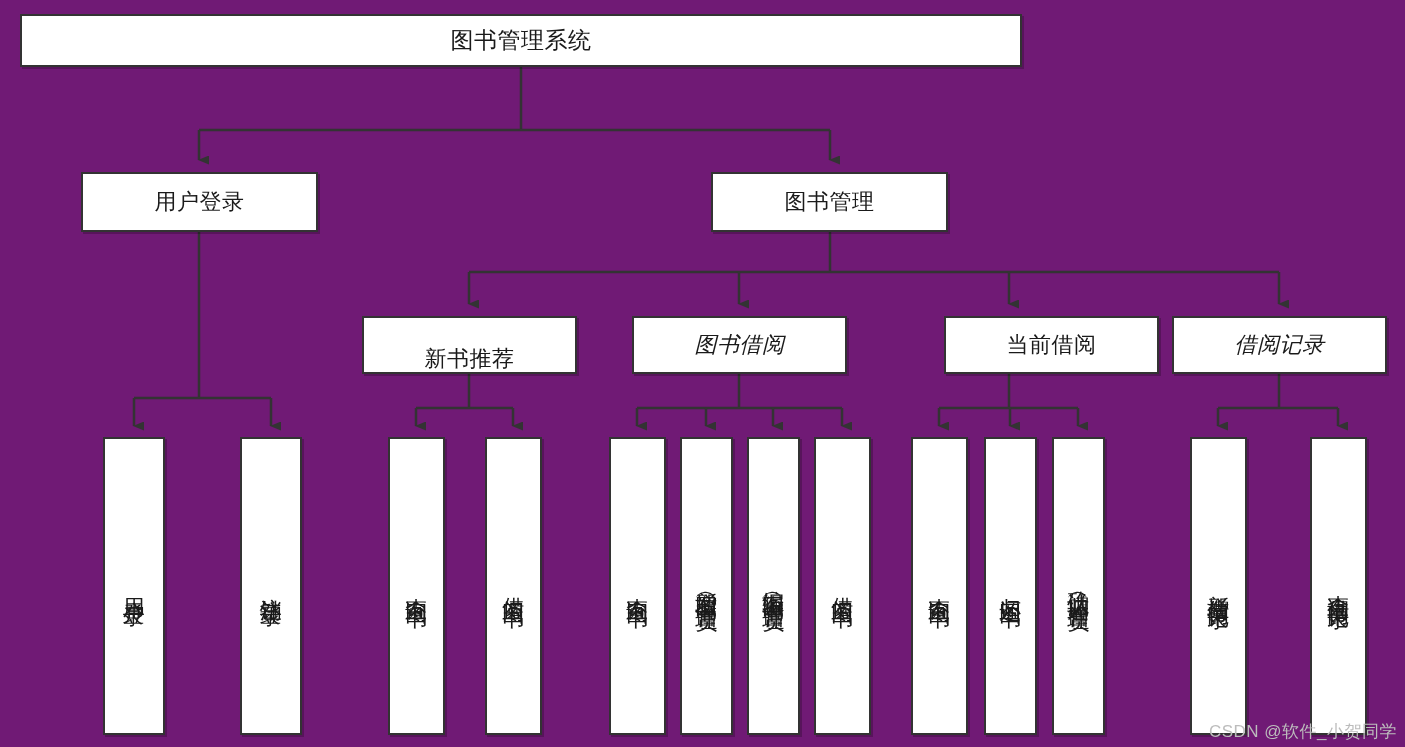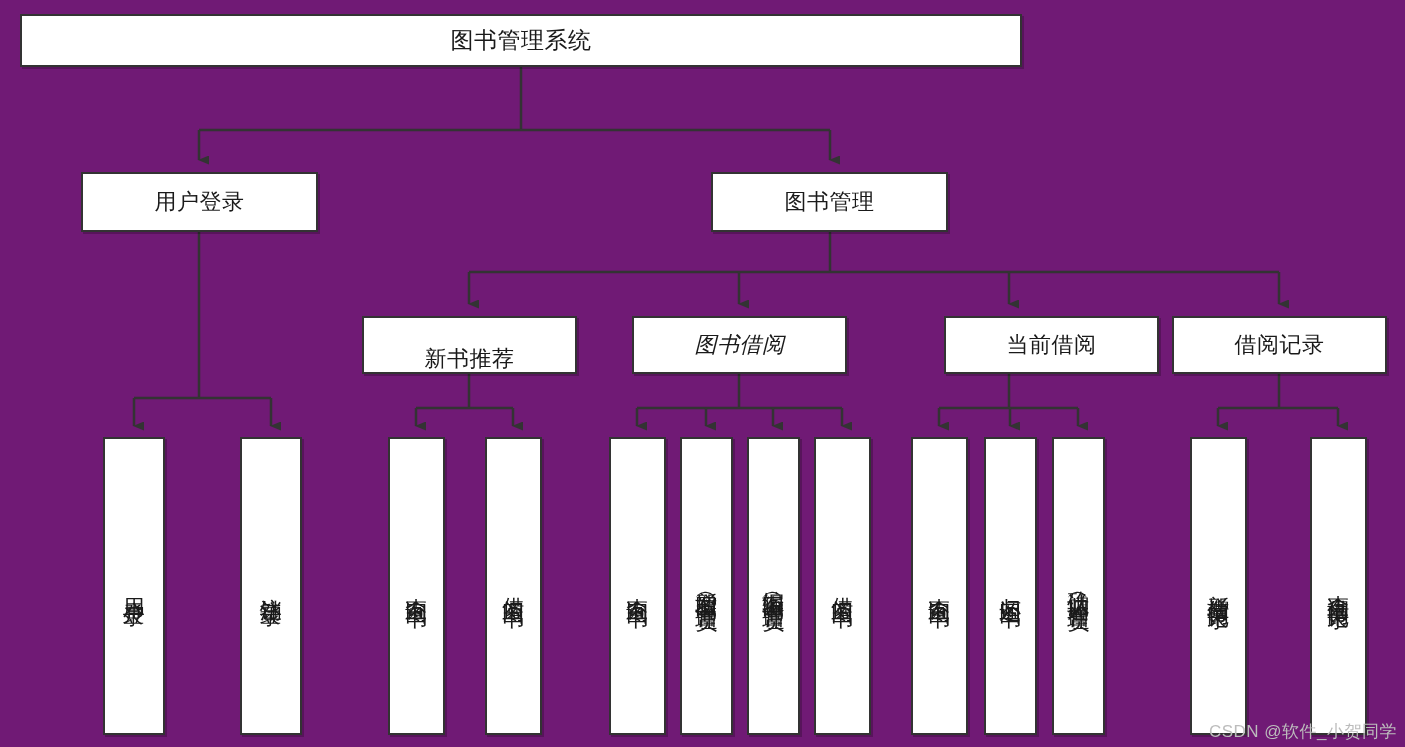--- a/index.html
+++ b/index.html
@@ -135,21 +135,21 @@
 
   <div class="node-box" style="left:362px; top:316px; width:215px; height:58px;align-items:flex-end;">
     <span class="node-label">新书推荐</span>
   </div>
   <div class="node-box" style="left:632px; top:316px; width:215px; height:58px;font-style:italic;">
     <span class="node-label">图书借阅</span>
   </div>
   <div class="node-box" style="left:902px; top:316px; width:215px; height:58px;margin-left:42px;">
     <span class="node-label">当前借阅</span>
   </div>
-  <div class="node-box" style="left:1172px; top:316px; width:215px; height:58px;">
+  <div class="node-box" style="left:1172px; top:316px; width:215px; height:58px;font-style:italic;">
     <span class="node-label">借阅记录</span>
   </div>
 
   <div class="node-box vertical" style="left:103px; top:437px; width:62px; height:298px;">
     <span class="node-label">用户登录</span>
   </div>
   <div class="node-box vertical" style="left:240px; top:437px; width:62px; height:298px;">
     <span class="node-label">注销登录</span>
   </div>
 

